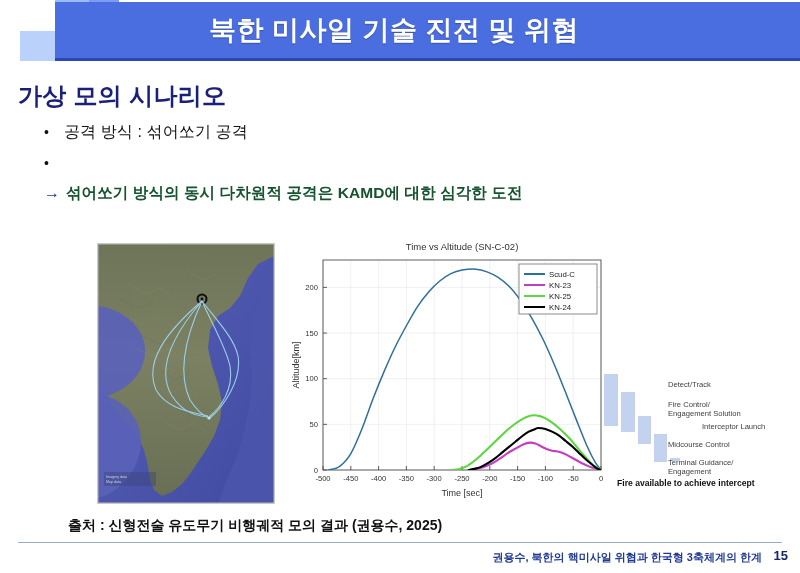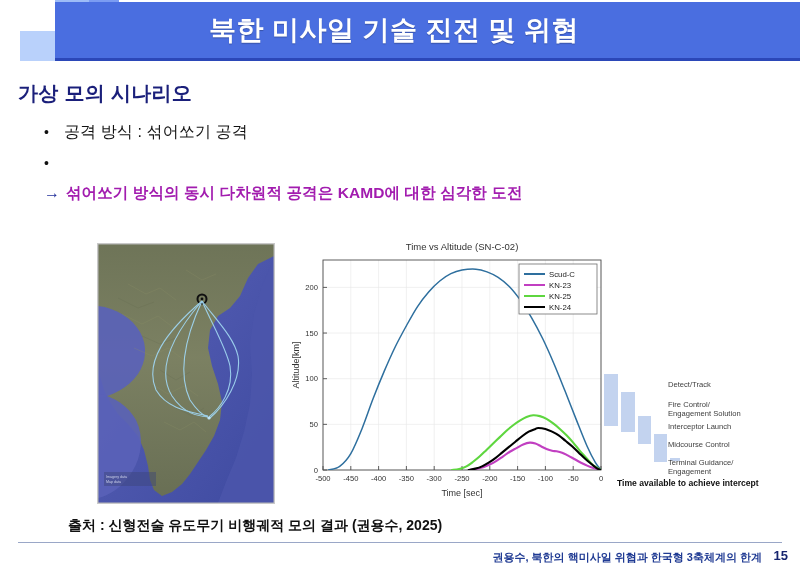--- a/index.html
+++ b/index.html
@@ -25,31 +25,31 @@
   .slide-title{
     position:absolute;left:55px;top:2px;width:678px;height:56px;
     display:flex;align-items:center;justify-content:center;
     color:#ffffff;font-size:27px;font-weight:bold;letter-spacing:.5px;
     text-shadow:0 1px 1px rgba(0,0,0,.25);
   }
 
   
   .section-head{
     position:absolute;left:18px;top:80px;
-    font-size:20px;font-weight:bold;color:#1a1f7a;letter-spacing:.3px;
+    font-size:24px;font-weight:bold;color:#1a1f7a;letter-spacing:.3px;
   }
 
   
   .bullets{position:absolute;left:44px;top:122px;width:640px;}
   .bullet{display:flex;align-items:baseline;margin-bottom:13px;}
   .bullet .dot{width:20px;font-size:14px;color:#111;line-height:1;}
   .bullet .btxt{font-size:16px;font-weight:normal;color:#111;letter-spacing:.1px;}
   .arrow-line{display:flex;align-items:baseline;margin-top:4px;}
   .arrow-line .arw{width:22px;font-size:16px;color:#23309b;font-weight:bold;}
-  .arrow-line .atxt{font-size:15.5px;font-weight:bold;color:#a21caf;letter-spacing:.1px;}
+  .arrow-line .atxt{font-size:15.5px;font-weight:bold;color:#14532d;letter-spacing:.1px;}
 
   
   .map-wrap{
     position:absolute;left:97px;top:243px;width:176px;height:259px;
     border:1px solid #c9c9c9;overflow:hidden;background:#2a3a6e;
   }
   .map-svg{display:block;width:176px;height:259px;}
 
   
   .chart-wrap{position:absolute;left:283px;top:232px;width:340px;height:272px;}
@@ -255,27 +255,27 @@
         <div class="abar" style="left: 4px; top: 2px; width: 14px; height: 52px;"></div>
         <div class="abar" style="left: 21px; top: 20px; width: 14px; height: 40px;"></div>
         <div class="abar" style="left: 38px; top: 44px; width: 13px; height: 28px;"></div>
         <div class="abar" style="left: 54px; top: 62px; width: 13px; height: 28px;"></div>
         <div class="abar" style="left: 70px; top: 86px; width: 10px; height: 3px;"></div>
       </div>
     <div class="anno-labels" id="anno-labels">
         <div class="alabel" style="top: 6px;">Detect/Track</div>
         <div class="alabel" style="top: 26px;">Fire Control/
 Engagement Solution</div>
-        <div class="alabel" style="top: 48px;">Interceptor Launch</div>
+        <div class="alabel" style="top: 48px; margin-left: 34px;">Interceptor Launch</div>
         <div class="alabel" style="top: 66px;">Midcourse Control</div>
         <div class="alabel" style="top: 84px;">Terminal Guidance/
 Engagement</div>
       </div>
   </div>
-  <div class="intercept-note">Time available to achieve intercept</div>
+  <div class="intercept-note">Fire available to achieve intercept</div>
 
   <div class="source">출처 : 신형전술 유도무기 비행궤적 모의 결과 (권용수, 2025)</div>
 
   <div class="footer-rule"></div>
   <div class="footer-right">권용수, 북한의 핵미사일 위협과 한국형 3축체계의 한계</div>
   <div class="footer-page">15</div>
 
 </div>
 
 </body></html>

